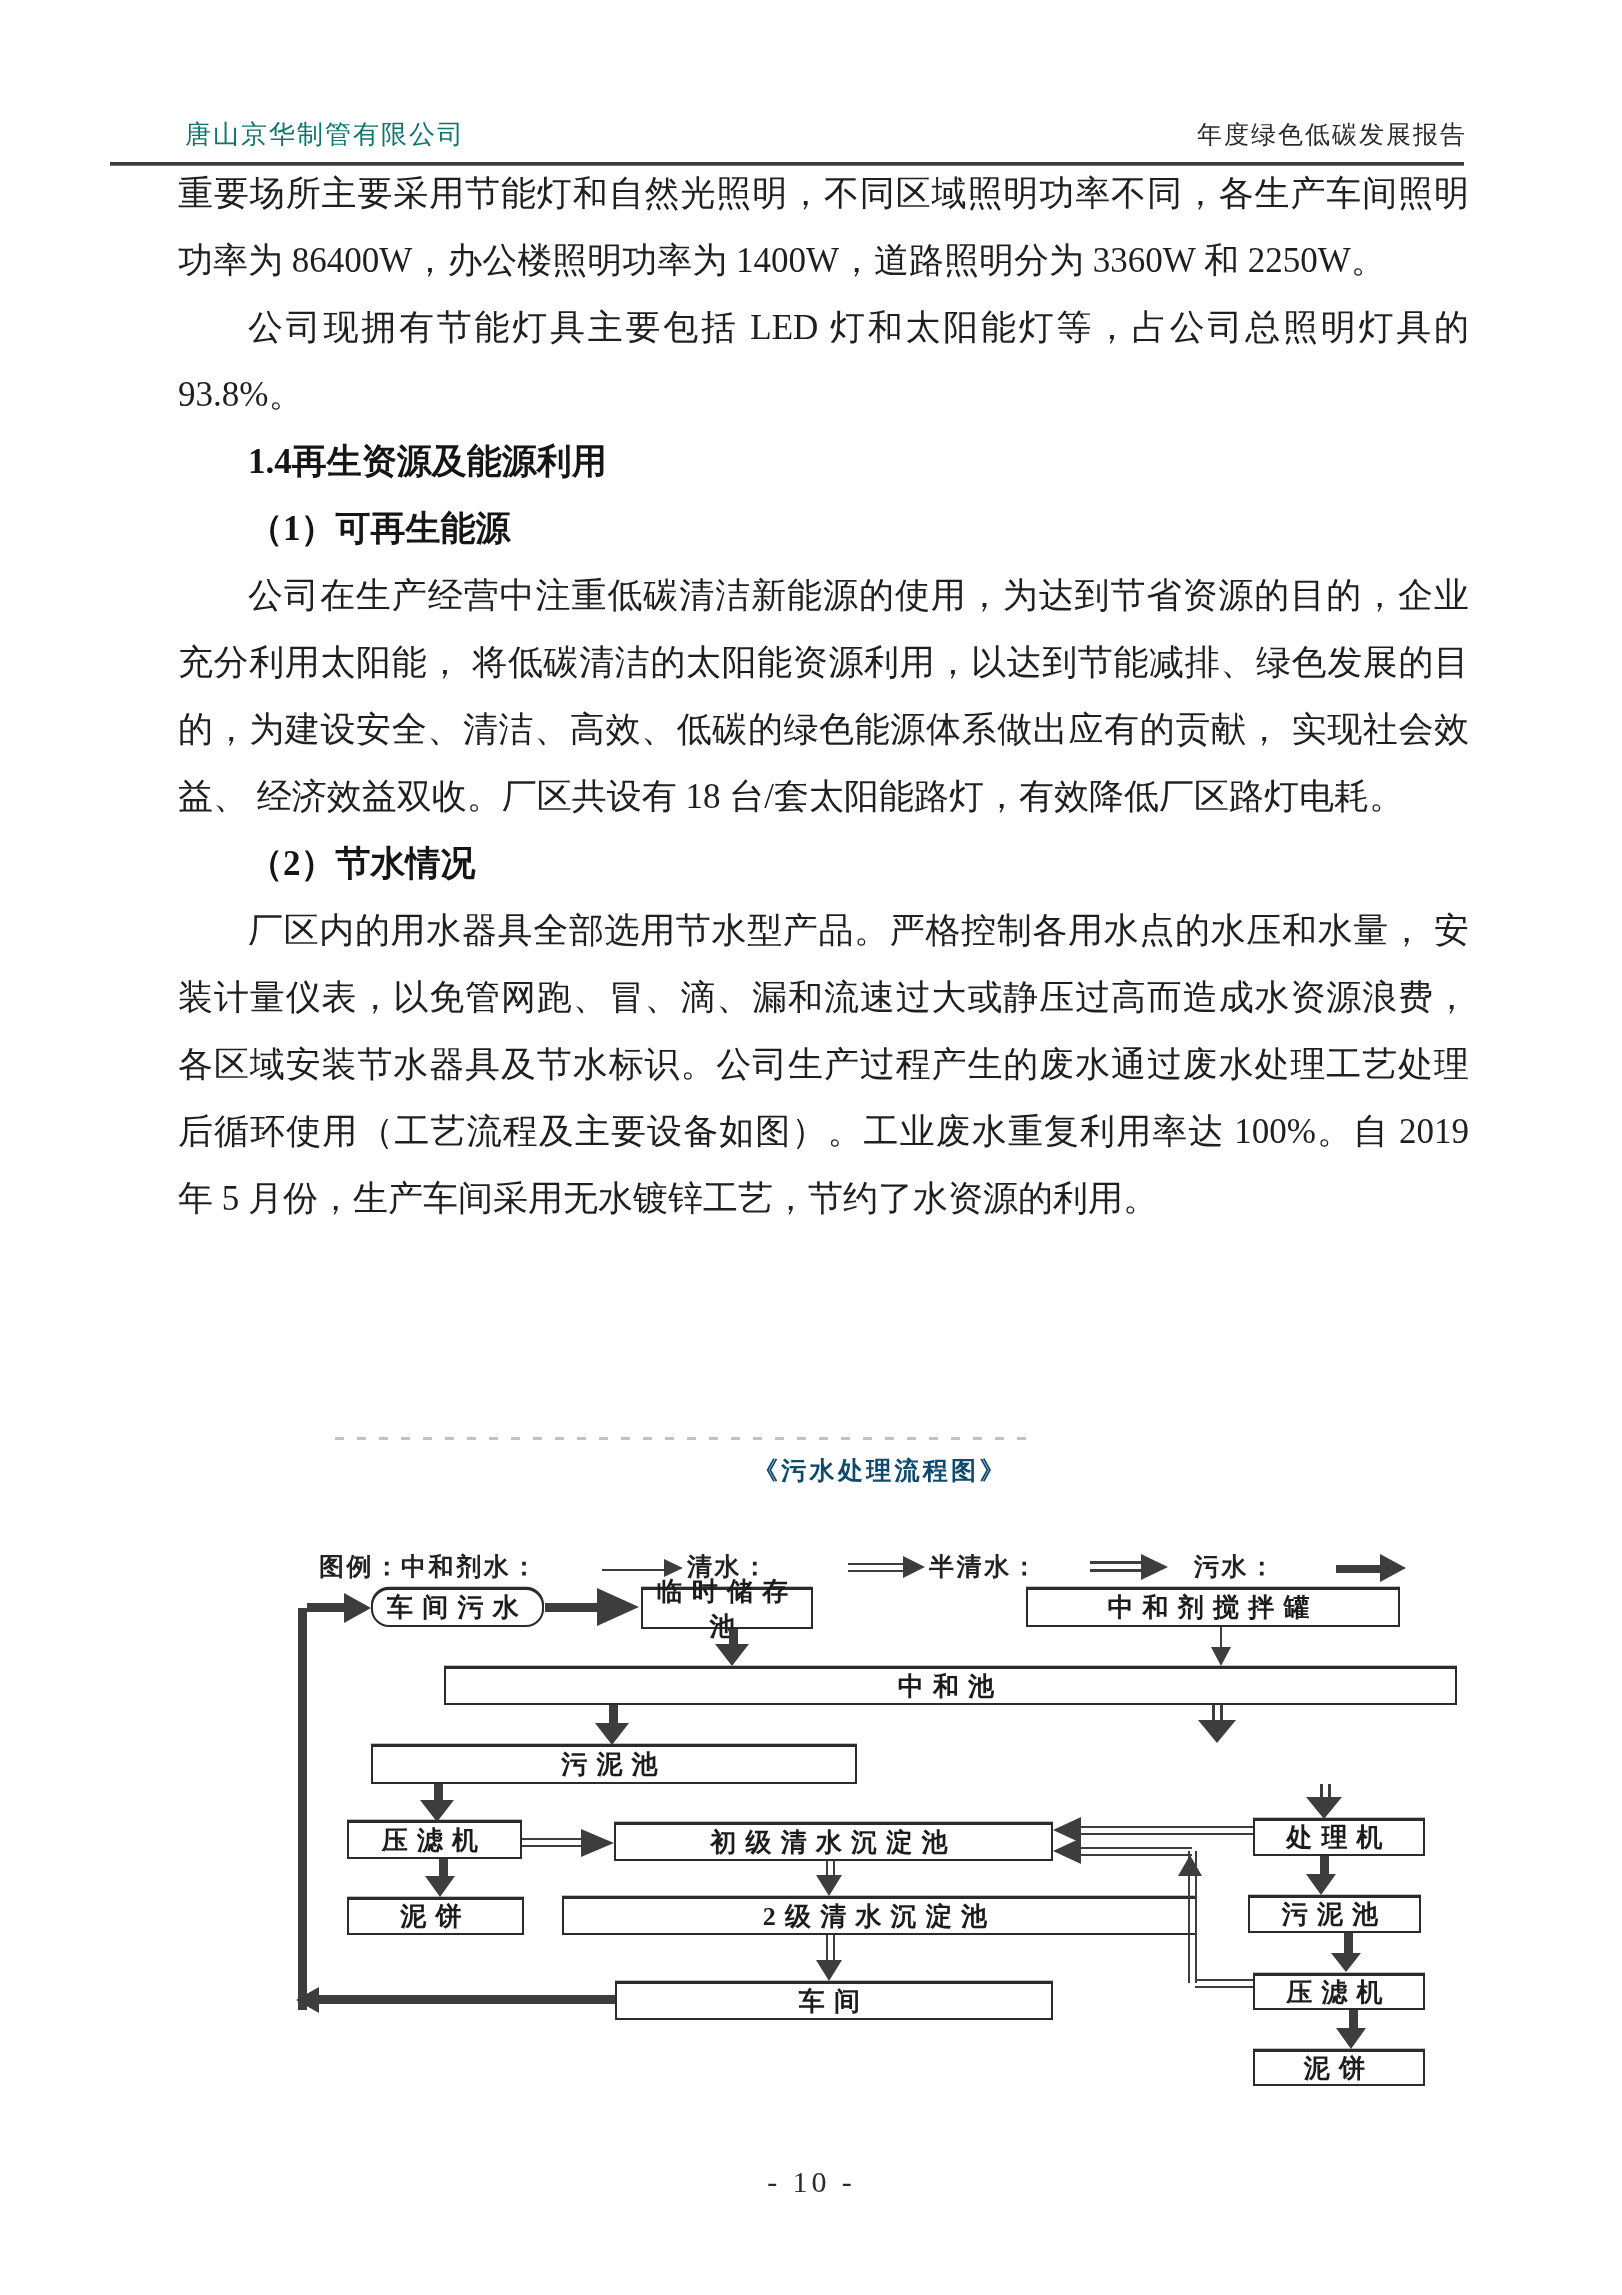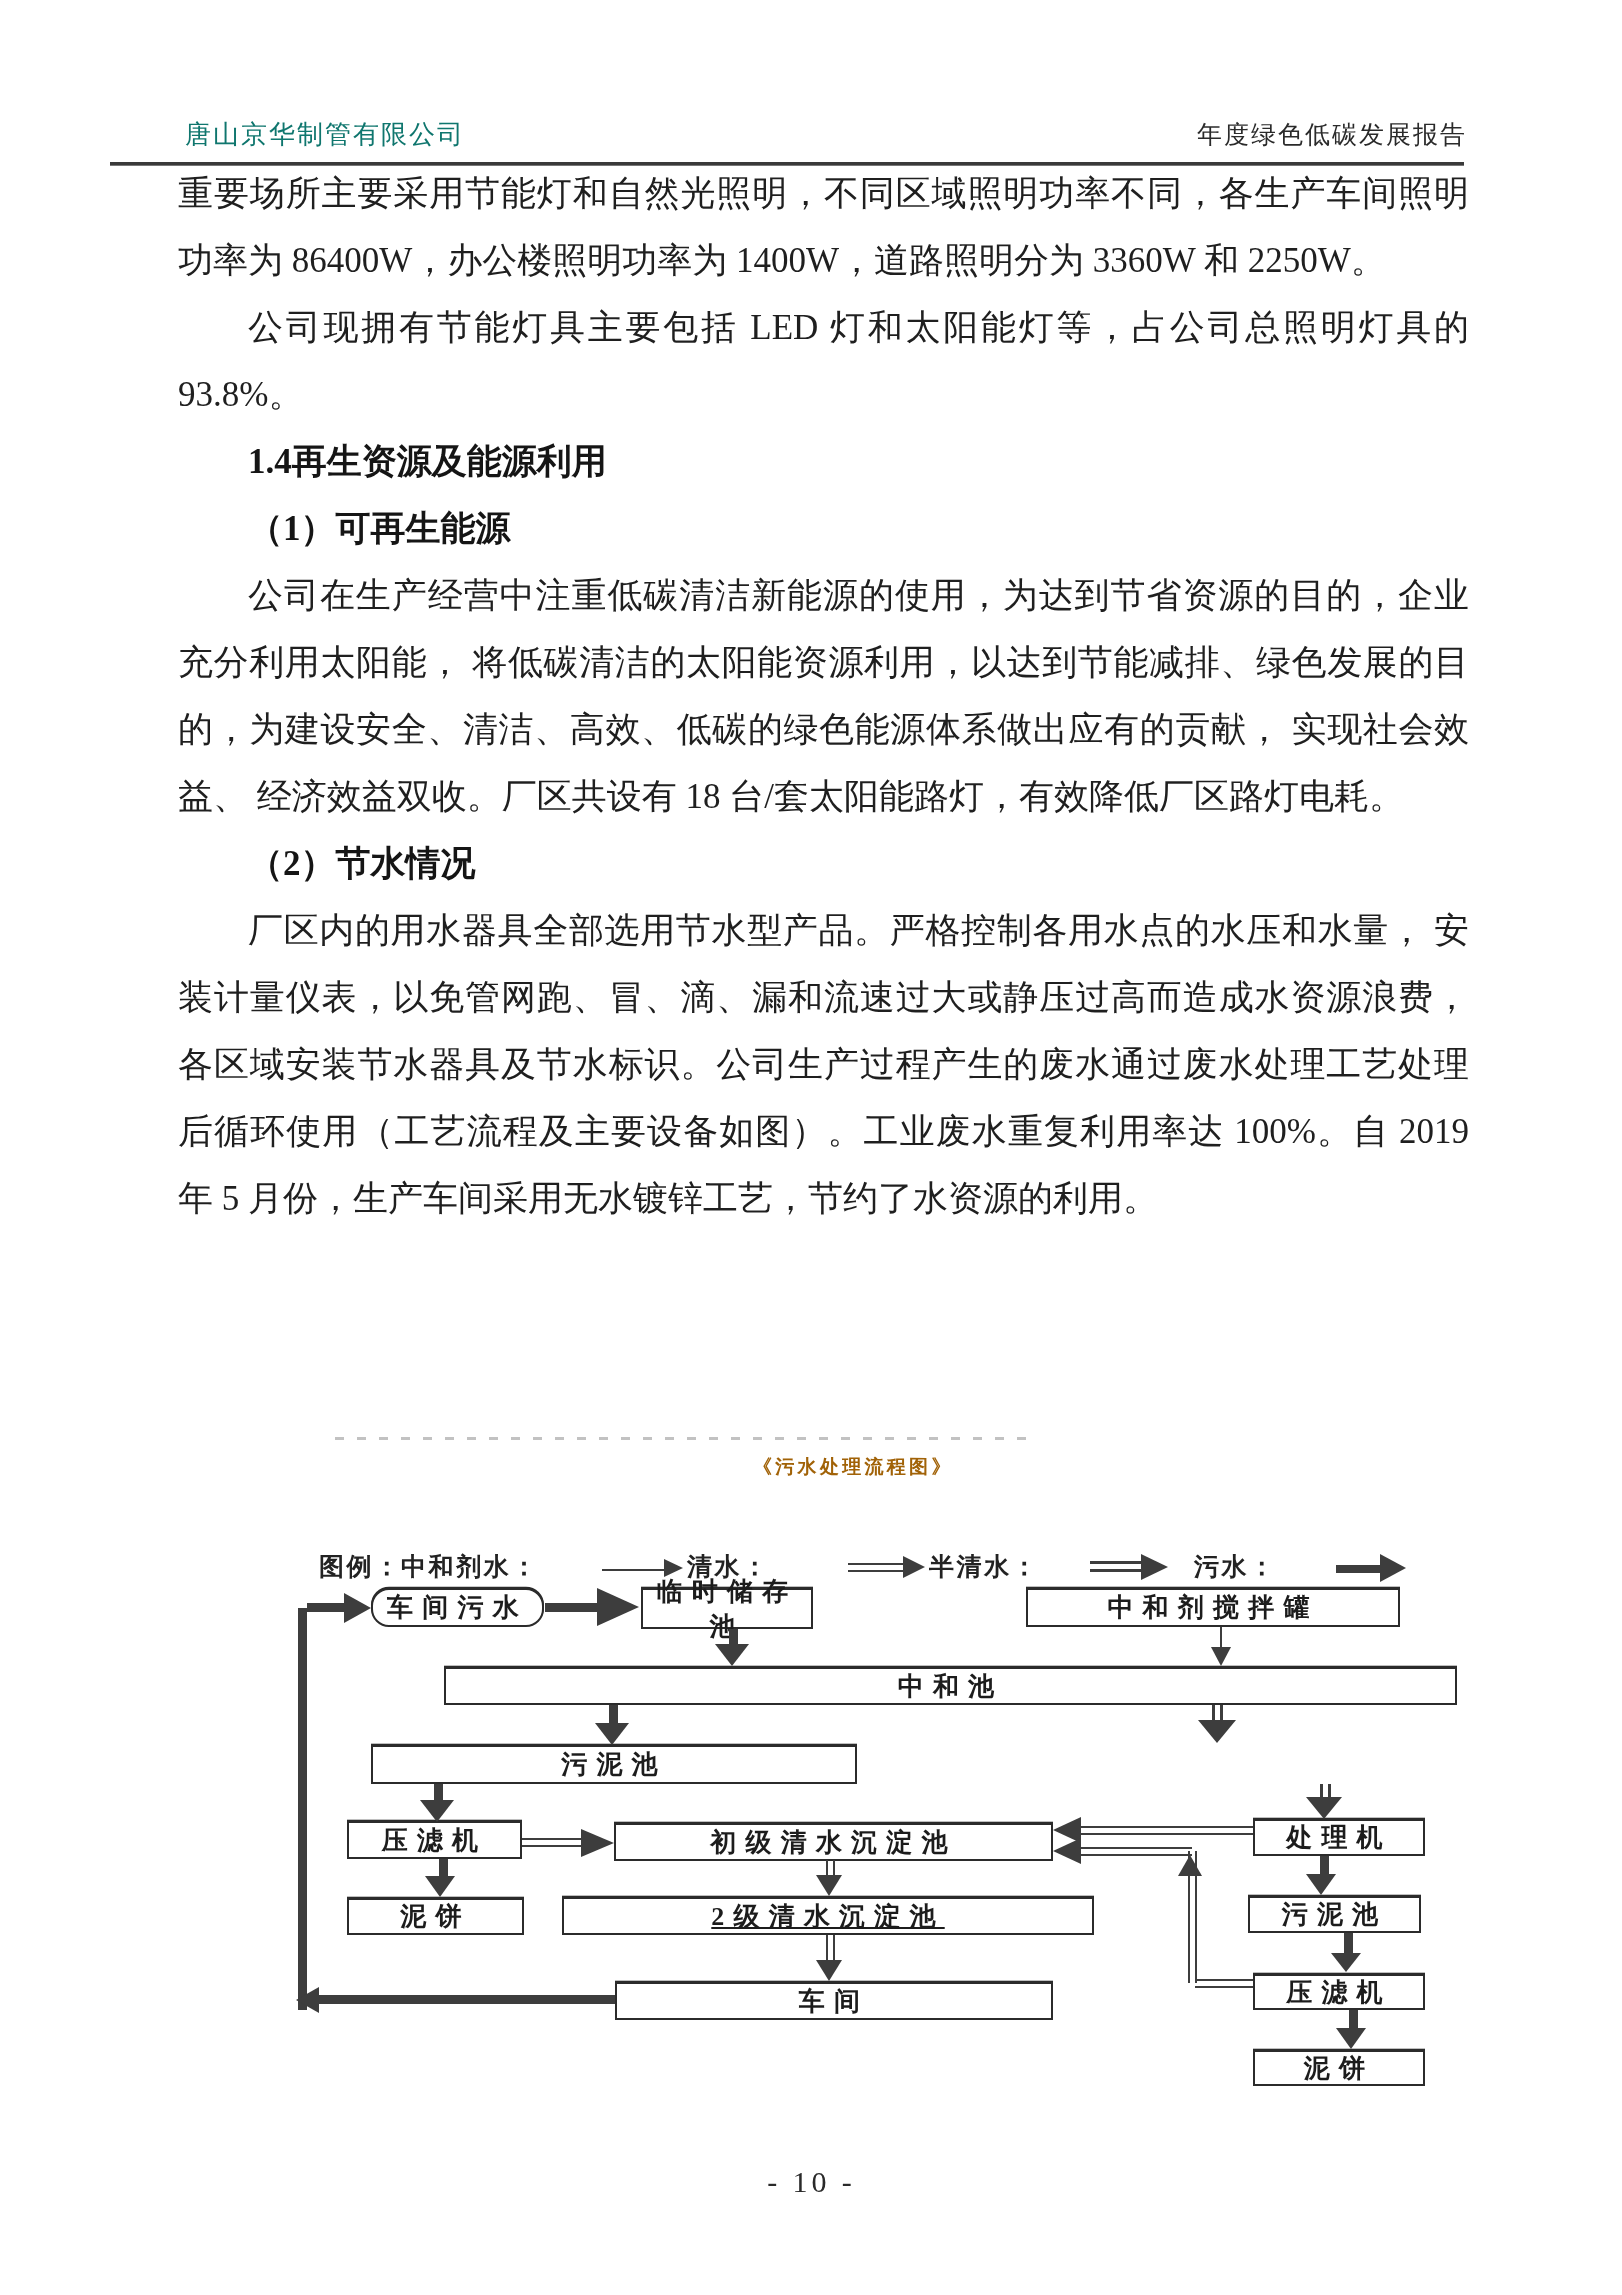--- a/index.html
+++ b/index.html
@@ -26,21 +26,21 @@
   .bodytext p.noindent{text-indent:0;}
   .bodytext p.hd{font-weight:bold;color:#151515;}
   
   .artifact-line{
     position:absolute;left:335px;top:1437px;width:693px;height:2.6px;
     background:repeating-linear-gradient(90deg,#777 0 9.2px,transparent 9.2px 22px);
     opacity:.45;
   }
   .fig-caption{
     position:absolute;left:753px;top:1454px;
-    font-size:19px;font-weight:bold;letter-spacing:3.3px;color:#a16207;
+    font-size:25px;font-weight:bold;letter-spacing:3.3px;color:#0c4a6e;
   }
   
   .diagram{position:absolute;left:288px;top:1545px;width:1185px;height:576px;}
   .node{
     position:absolute;box-sizing:border-box;
     border:2px solid #2b2b2b;background:#fff;
     display:flex;align-items:center;justify-content:center;
     font-size:26px;font-weight:600;letter-spacing:9.2px;color:#1c1c1c;
     box-shadow:0 -1.3px 0 #2b2b2b;
   }
@@ -95,21 +95,21 @@
 
     <div class="node" style="left:83px;top:43px;width:173px;height:39px;border-radius:18px;">车间污水</div>
     <div class="node" style="left:353px;top:43px;width:172px;height:41px;text-align:center;">临时储存池</div>
     <div class="node" style="left:738px;top:43px;width:374px;height:39px;">中和剂搅拌罐</div>
     <div class="node" style="left:156px;top:122px;width:1013px;height:38px;">中和池</div>
     <div class="node" style="left:83px;top:200px;width:486px;height:39px;">污泥池</div>
     <div class="node" style="left:59px;top:276px;width:175px;height:38px;">压滤机</div>
     <div class="node" style="left:326px;top:278px;width:439px;height:38px;">初级清水沉淀池</div>
     <div class="node" style="left:965px;top:274px;width:172px;height:37px;">处理机</div>
     <div class="node" style="left:59px;top:353px;width:177px;height:37px;">泥饼</div>
-    <div class="node" style="left:274px;top:352px;width:532px;height:38px;text-decoration:underline;">2级清水沉淀池</div>
+    <div class="node" style="left:274px;top:352px;width:635px;height:38px;">2级清水沉淀池</div>
     <div class="node" style="left:960px;top:351px;width:173px;height:37px;">污泥池</div>
     <div class="node" style="left:965px;top:429px;width:172px;height:36px;">压滤机</div>
     <div class="node" style="left:327px;top:437px;width:438px;height:38px;">车间</div>
     <div class="node" style="left:965px;top:505px;width:172px;height:36px;">泥饼</div>
 
     <div class="bar" style="left:9.8px;top:63px;width:9.2px;height:402px;"></div>
     <div class="bar" style="left:19px;top:58px;width:37px;height:9.2px;"></div>
     <div class="tri" style="left:56px;top:48px;border-top:15px solid transparent;border-bottom:15px solid transparent;border-left:27.5px solid #3d3d3d;"></div>
     <div class="bar" style="left:31px;top:450px;width:296px;height:9.2px;"></div>
     <div class="tri" style="left:7.9px;top:442px;border-top:13px solid transparent;border-bottom:13px solid transparent;border-right:23.6px solid #3d3d3d;"></div>

